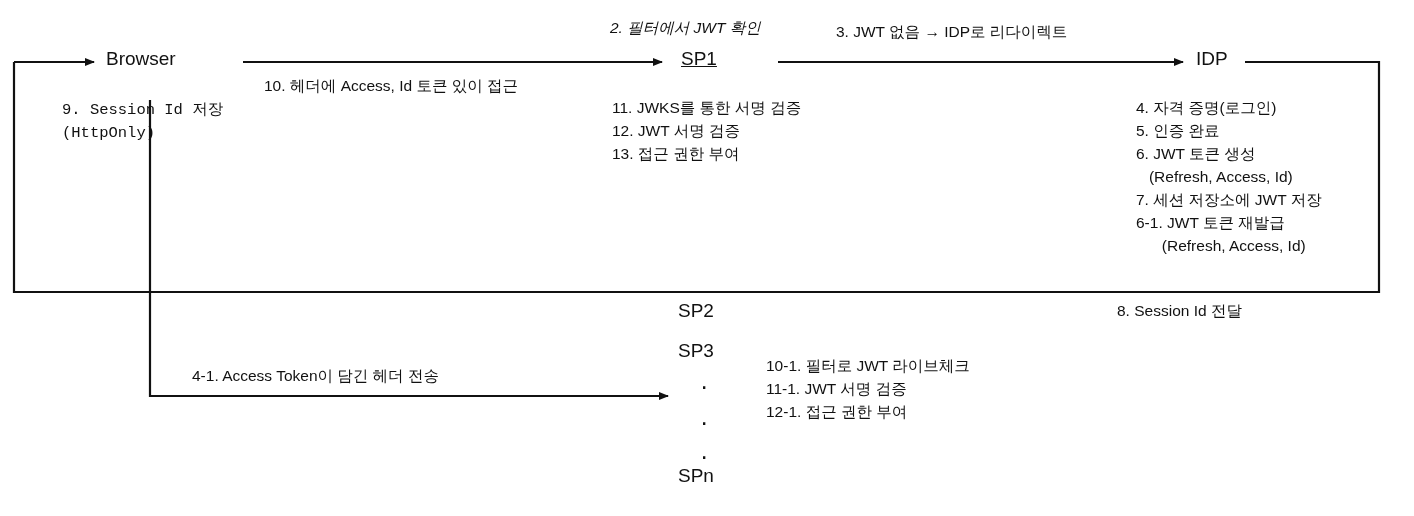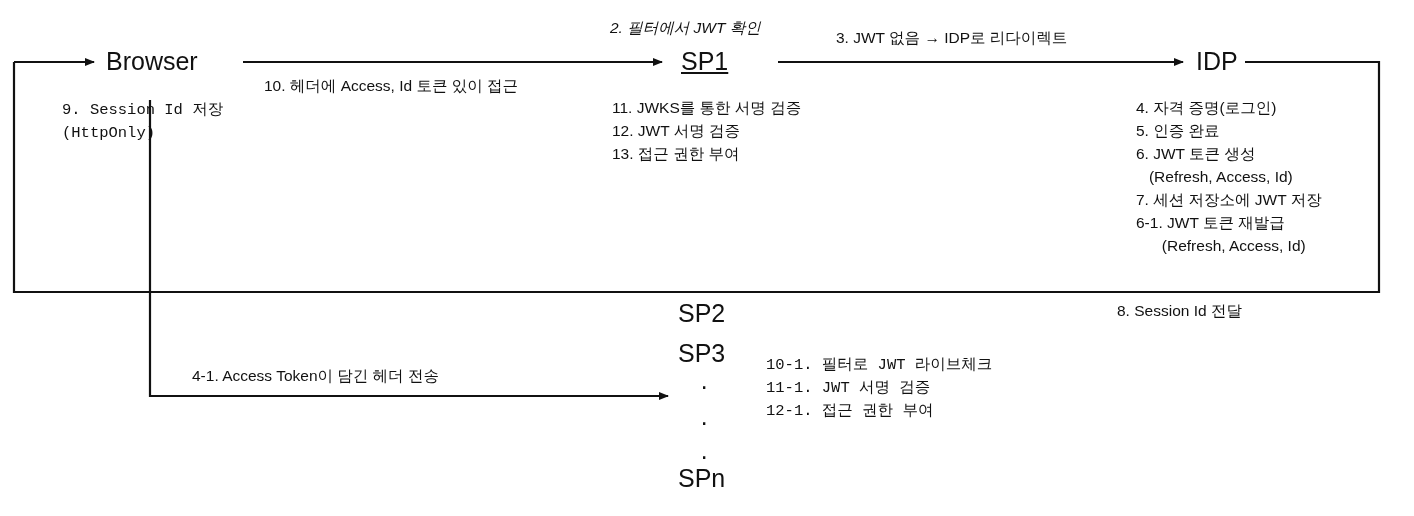--- a/index.html
+++ b/index.html
@@ -21,21 +21,21 @@
   #lines {
     position: absolute;
     left: 0;
     top: 0;
     width: 1414px;
     height: 516px;
     pointer-events: none;
   }
   .node {
     position: absolute;
-    font-size: 25px;
+    font-size: 19px;
     line-height: 1;
     color: #111111;
     white-space: nowrap;
   }
   .lbl {
     position: absolute;
     font-size: 15.5px;
     line-height: 23px;
     color: #111111;
     white-space: pre;
@@ -76,34 +76,34 @@
   <div class="node" style="left:678px; top:301px;">SP2</div>
   <div class="node" style="left:678px; top:341px;">SP3</div>
   <div class="node" style="left:678px; top:466px;">SPn</div>
 
   <div class="dots" style="left:700px; top:374px;">·</div>
   <div class="dots" style="left:700px; top:410px;">·</div>
   <div class="dots" style="left:700px; top:444px;">·</div>
 
   <div class="lbl" style="left:264px; top:74px;">10. 헤더에 Access, Id 토큰 있이 접근</div>
   <div class="lbl" style="left:610px; top:16px;font-style:italic;">2. 필터에서 JWT 확인</div>
-  <div class="lbl" style="left:836px; top:26px;">3. JWT 없음 → IDP로 리다이렉트</div>
+  <div class="lbl" style="left:836px; top:20px;">3. JWT 없음 → IDP로 리다이렉트</div>
 
   <div class="lbl" style="left:62px; top:99px;font-family:Liberation Mono, monospace;">9. Session Id 저장
 (HttpOnly)</div>
   <div class="lbl" style="left:612px; top:96px;">11. JWKS를 통한 서명 검증
 12. JWT 서명 검증
 13. 접근 권한 부여</div>
   <div class="lbl" style="left:1136px; top:96px;">4. 자격 증명(로그인)
 5. 인증 완료
 6. JWT 토큰 생성
    (Refresh, Access, Id)
 7. 세션 저장소에 JWT 저장
 6-1. JWT 토큰 재발급
       (Refresh, Access, Id)</div>
 
   <div class="lbl" style="left:1117px; top:299px;">8. Session Id 전달</div>
   <div class="lbl" style="left:192px; top:364px;">4-1. Access Token이 담긴 헤더 전송</div>
-  <div class="lbl" style="left:766px; top:354px;font-family:Liberation Mono, monospace;">10-1. 필터로 JWT 라이브체크
+  <div class="lbl" style="left:766px; top:354px;">10-1. 필터로 JWT 라이브체크
 11-1. JWT 서명 검증
 12-1. 접근 권한 부여</div>
 
 </div>
 
 </body></html>

